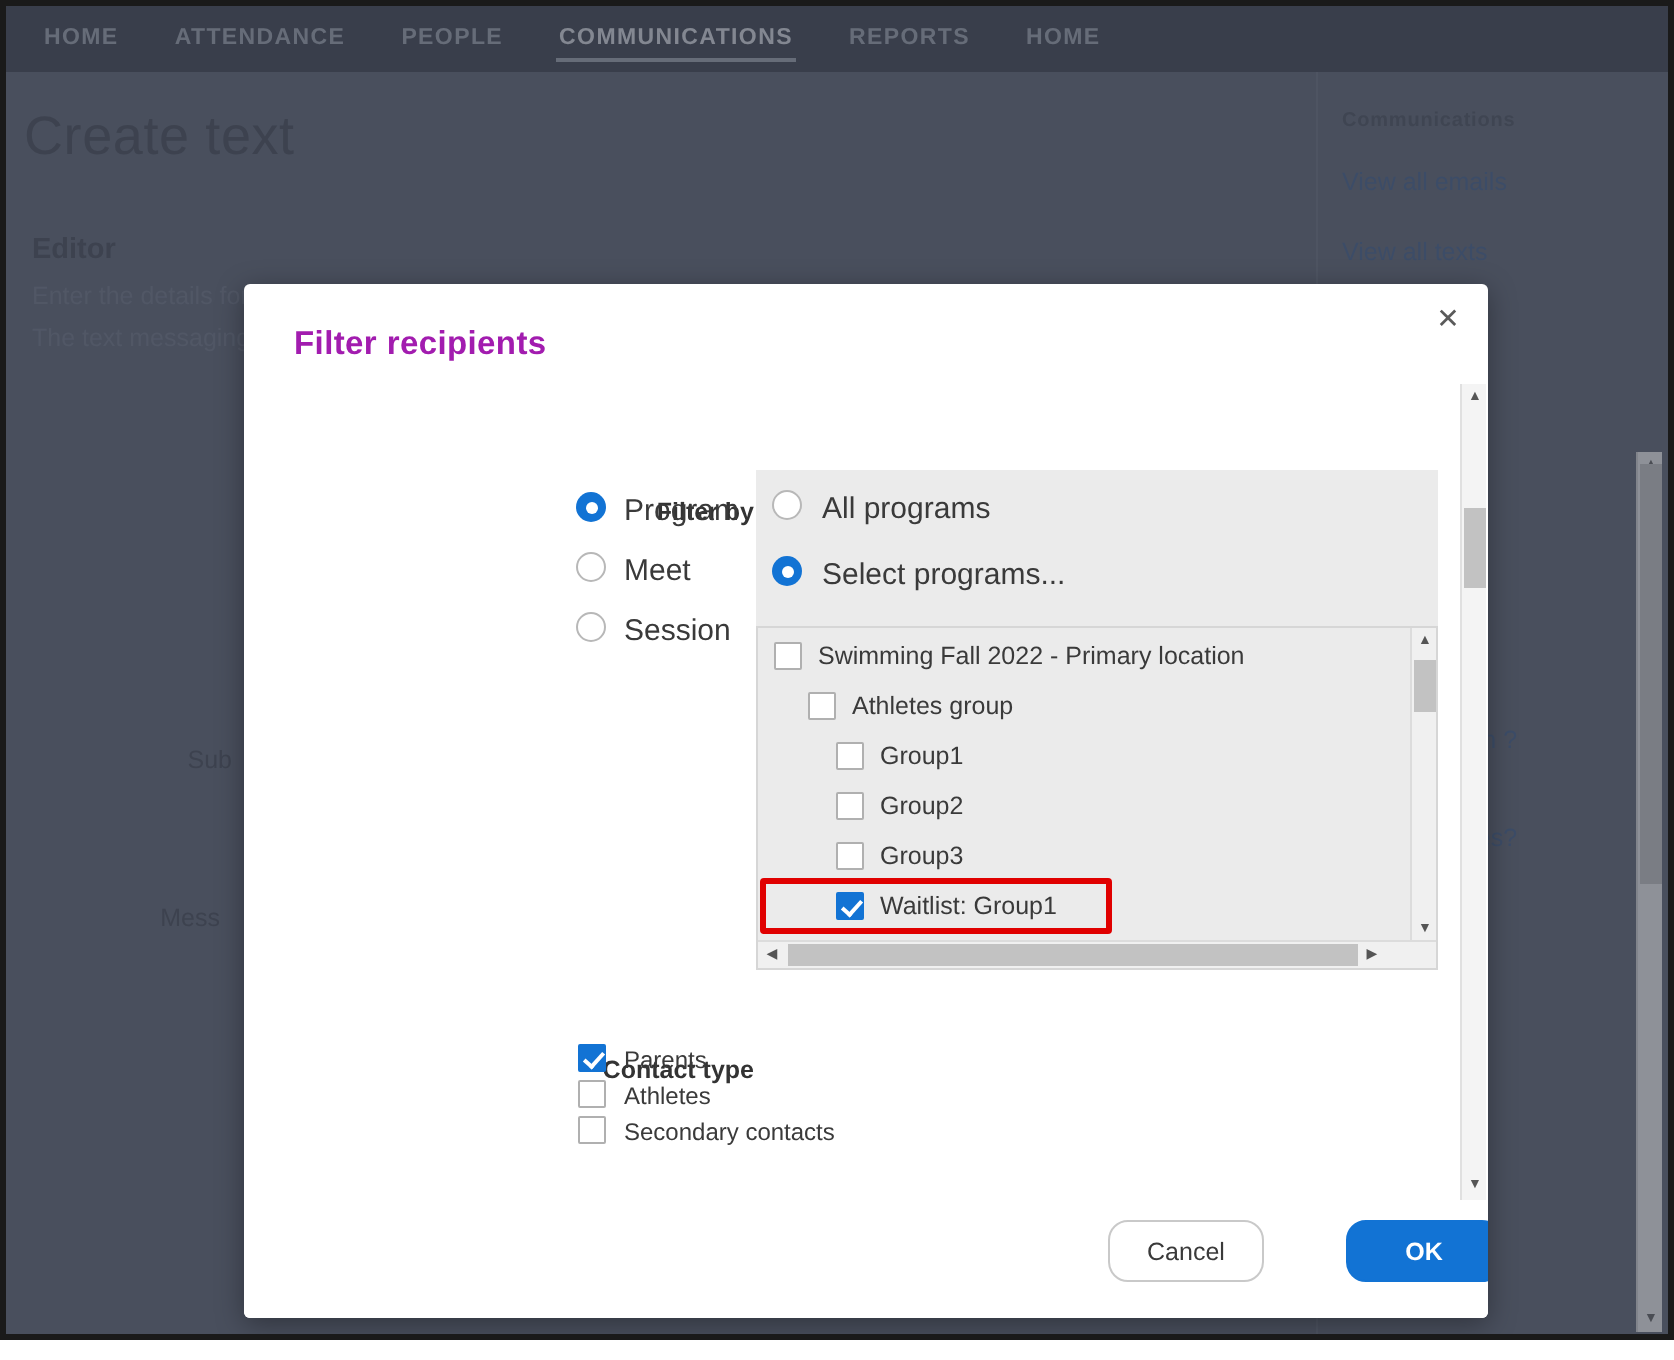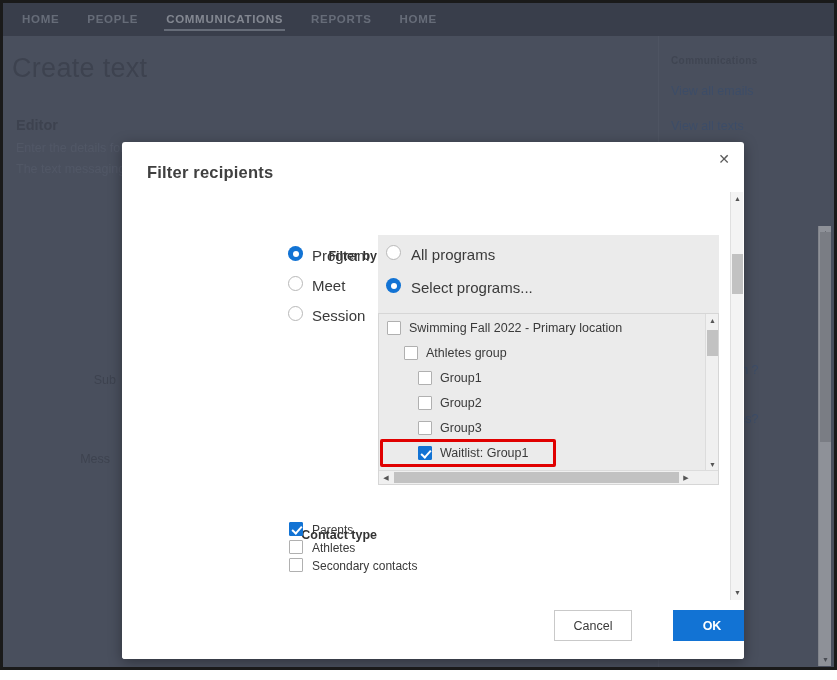--- a/index.html
+++ b/index.html
@@ -162,21 +162,21 @@
     position: absolute;
     right: 9px; top: 6px;
     width: 22px; height: 22px;
     color: #5a5a5a; font-size: 14px;
     text-align: center; line-height: 22px;
     cursor: pointer;
   }
   .modal-title {
     position: absolute;
     left: 25px; top: 21px;
-    font-size: 16.5px; color: #404040;
+    font-size: 16.5px; color: #a21caf;
     font-weight: 700; letter-spacing: 0.2px;
   }
 
   .modal-body {
     position: absolute;
     left: 0; top: 50px;
     width: 622px; height: 408px;
     overflow: hidden;
   }
   .modal-scroll {
@@ -326,21 +326,21 @@
   
   .modal-footer {
     position: absolute;
     left: 0; bottom: 0;
     width: 622px; height: 59px;
     background: #fff;
   }
   .btn {
     position: absolute;
     height: 31px;
-    border-radius: 0;
+    border-radius: 10px;
     font-size: 12.5px;
     display: flex; align-items: center; justify-content: center;
     cursor: pointer;
   }
   .btn-cancel {
     left: 432px; top: 10px; width: 78px;
     border: 1px solid #c9c9c9;
     background: #fff; color: #3a3a3a;
   }
   .btn-ok {
@@ -365,20 +365,21 @@
 </head>
 <body>
 
 <div id="root">
 
   <div id="page">
 
     <div class="topnav">
       <div class="topnav-inner">
         <div class="navitem">HOME</div>
+        <div class="navitem">ATTENDANCE</div>
         <div class="navitem">PEOPLE</div>
         <div class="navitem active">COMMUNICATIONS</div>
         <div class="navitem">REPORTS</div>
         <div class="navitem">HOME</div>
       </div>
     </div>
 
     <div class="content">
       <div class="page-title">Create text</div>
       <div class="sec-title">Editor</div>

